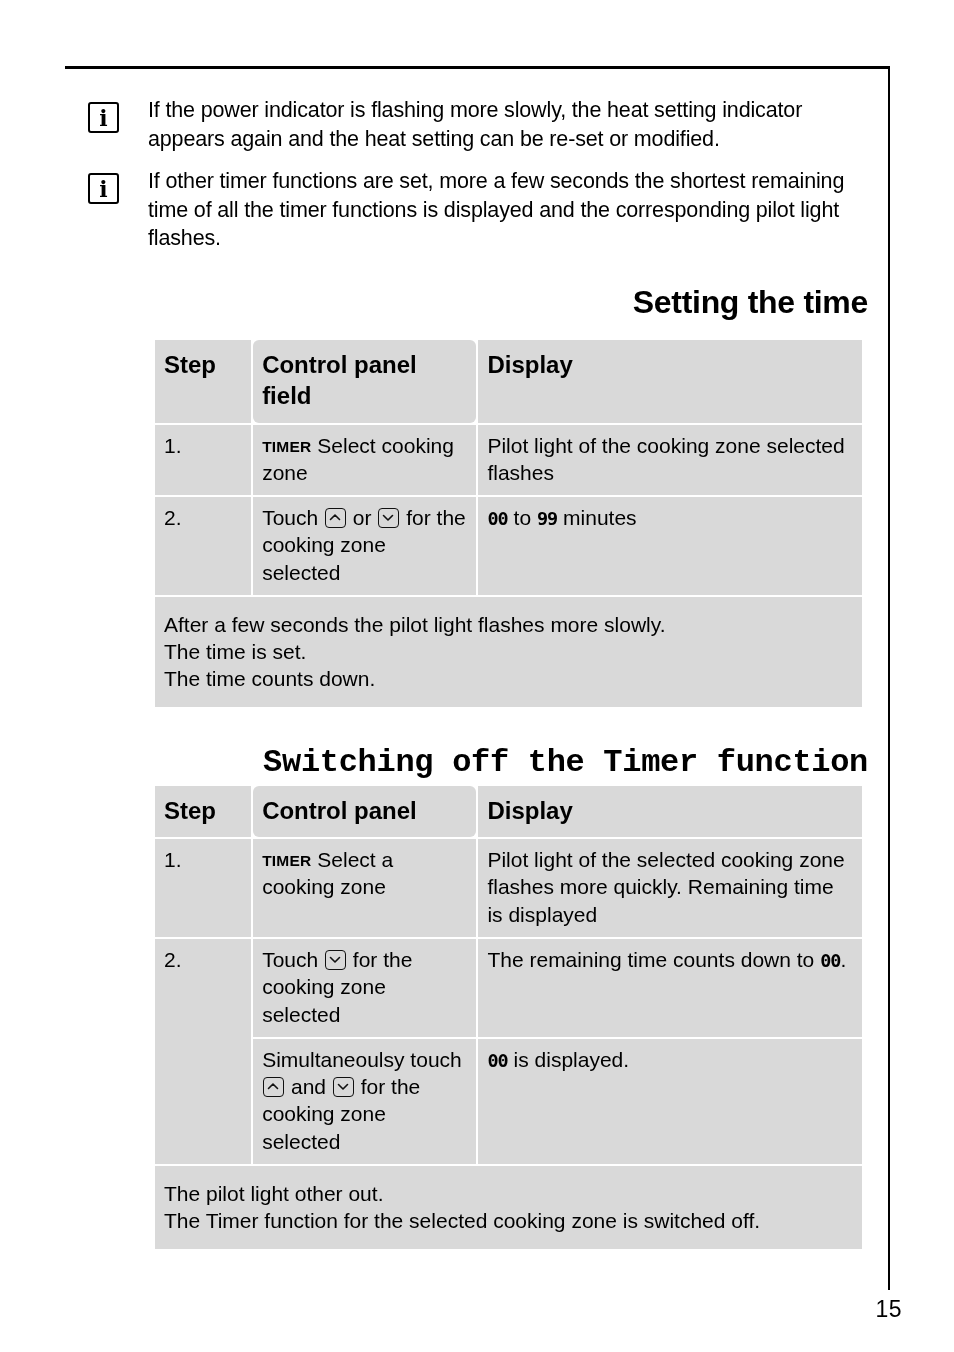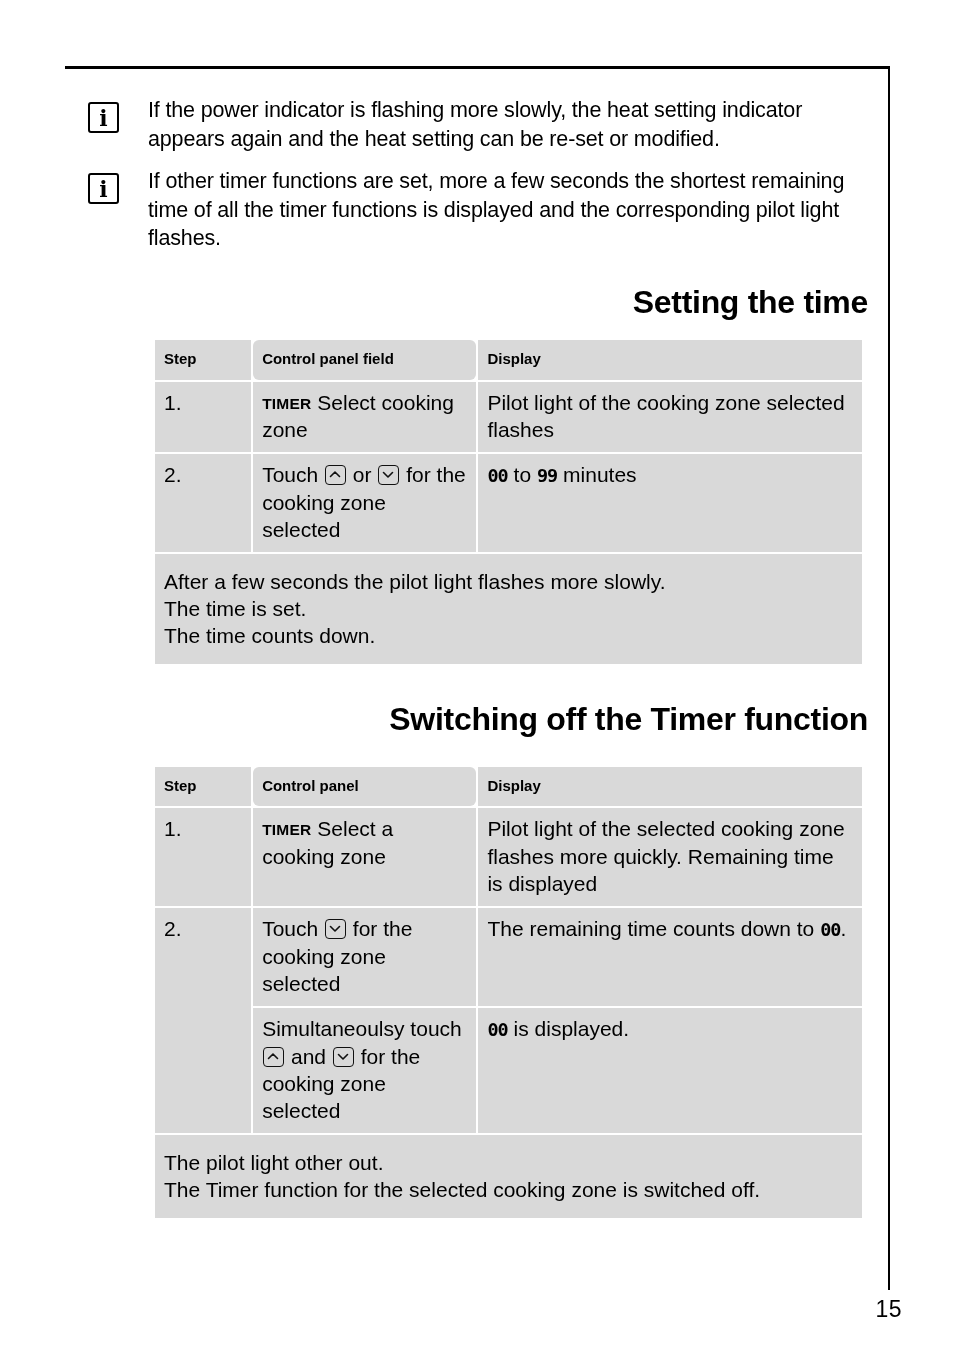--- a/index.html
+++ b/index.html
@@ -84,42 +84,43 @@
   h2.sec {
     font-size: 32px;
     font-weight: bold;
     letter-spacing: -0.3px;
     margin: 32px 0 18px 64px;
     line-height: 1.1;
     text-align: right;
   }
   h2.sec.second {
     margin-top: 36px;
-    margin-bottom: 28px;
+    margin-bottom: 4px;
+    font-family: Liberation Mono, monospace;
   }
 
   
   .tbl {
     margin-left: 65px;
     width: 711px;
     border-collapse: separate;
     border-spacing: 2px;
     font-size: 21px;
     line-height: 1.3;
   }
   .tbl td, .tbl th {
     background: #d9d9d9;
     padding: 7px 9px 9px 9px;
     vertical-align: top;
     text-align: left;
     font-weight: normal;
   }
   .tbl th {
     font-weight: bold;
-    font-size: 15px;
+    font-size: 24px;
     padding-top: 9px;
     padding-bottom: 11px;
   }
   .c-step  { width: 78px; }
   .c-panel { width: 205px; border-radius: 6px; }
   .c-disp  { width: 365px; }
 
   .step-num { font-weight: bold; }
 
   .note-row td {

